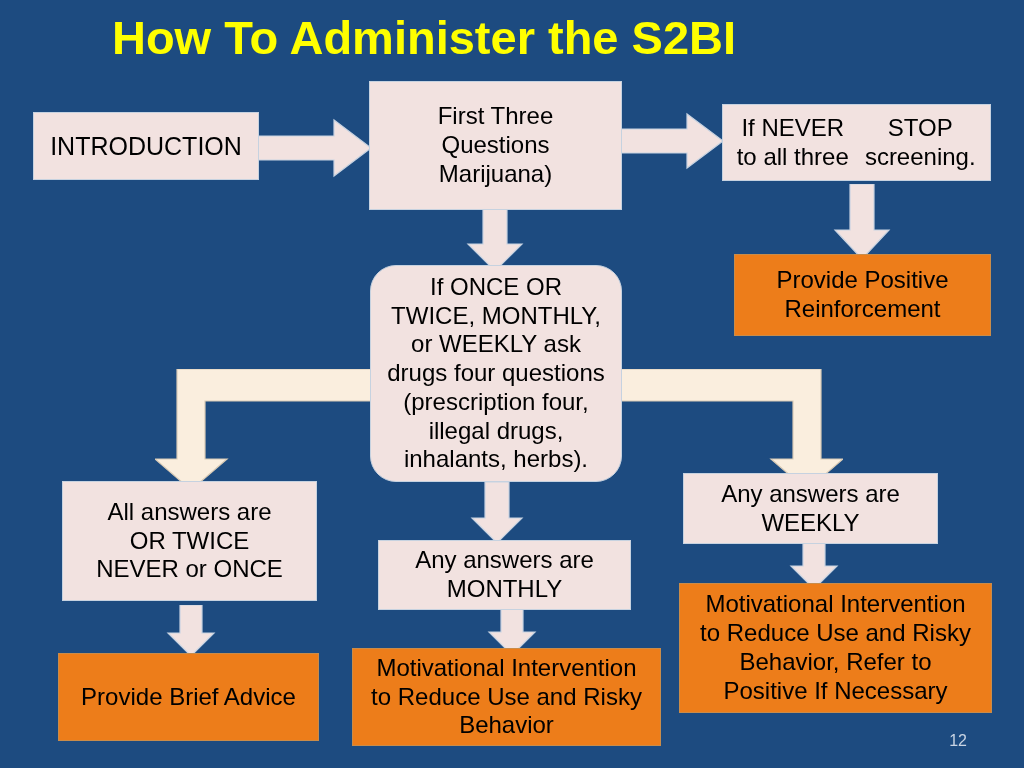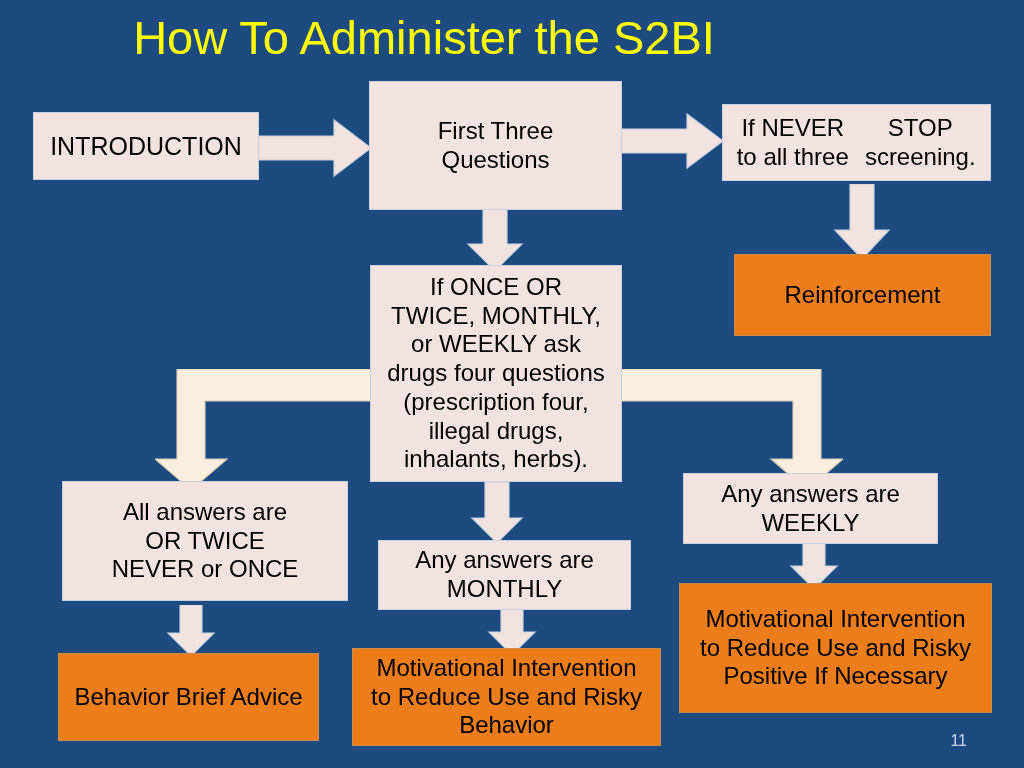--- a/index.html
+++ b/index.html
@@ -15,21 +15,21 @@
     overflow: hidden;
     font-family: "Liberation Sans", sans-serif;
   }
   #title {
     position: absolute;
     left: 0;
     top: 14px;
     width: 848px;
     text-align: center;
     font-size: 47px;
-    font-weight: normal;
+    font-weight: bold;
     color: #ffff00;
     letter-spacing: 0px;
     line-height: 1.0;
     white-space: nowrap;
   }
   .node {
     position: absolute;
     box-sizing: border-box;
     display: flex;
     align-items: center;
@@ -111,49 +111,51 @@
     <polygon class="arr-fill-pink" points="14,0 36,0 36,24 48,24 25,47 2,24 14,24"></polygon>
   </svg>
 
   <div class="node pink" style="left:33px; top:112px; width:226px; height:68px; font-size:25px;">
     <span>INTRODUCTION</span>
   </div>
 
   <div class="node pink" style="left:369px; top:81px; width:253px; height:129px; font-size:24px; flex-direction:column;">
     <span>First Three</span>
     <span>Questions</span>
+    <span>Marijuana)</span>
   </div>
 
   <div class="node pink" style="left:722px; top:104px; width:269px; height:77px; font-size:24px; ">
     <span>If NEVER to all three</span>
     <span>STOP screening.</span>
   </div>
 
   <div class="node orange" style="left:734px; top:254px; width:257px; height:82px; font-size:24px; flex-direction:column;">
+    <span>Provide Positive</span>
     <span>Reinforcement</span>
   </div>
 
-  <div class="node pink" style="left:370px; top:265px; width:252px; height:217px; font-size:24px; flex-direction:column;">
+  <div class="node pink" style="left:370px; top:265px; width:252px; height:217px; font-size:24px; flex-direction:column;border-radius:26px;">
     <span>If ONCE OR</span>
     <span>TWICE, MONTHLY,</span>
     <span>or WEEKLY ask</span>
     <span>drugs four questions</span>
     <span>(prescription four,</span>
     <span>illegal drugs,</span>
     <span>inhalants, herbs).</span>
   </div>
 
-  <div class="node pink" style="left:62px; top:481px; width:286px; height:120px; font-size:24px; flex-direction:column;">
+  <div class="node pink" style="left:62px; top:481px; width:255px; height:120px; font-size:24px; flex-direction:column;">
     <span>All answers are</span>
     <span>OR TWICE</span>
     <span>NEVER or ONCE</span>
   </div>
 
   <div class="node orange" style="left:58px; top:653px; width:261px; height:88px; font-size:24px;">
-    <span>Behavior Brief Advice</span>
+    <span>Provide Brief Advice</span>
   </div>
 
   <div class="node pink" style="left:378px; top:540px; width:253px; height:70px; font-size:24px; flex-direction:column;">
     <span>Any answers are</span>
     <span>MONTHLY</span>
   </div>
 
   <div class="node orange" style="left:352px; top:648px; width:309px; height:98px; font-size:24px; flex-direction:column;">
     <span>Motivational Intervention</span>
     <span>to Reduce Use and Risky</span>
@@ -161,18 +163,19 @@
   </div>
 
   <div class="node pink" style="left:683px; top:473px; width:255px; height:71px; font-size:24px; flex-direction:column;">
     <span>Any answers are</span>
     <span>WEEKLY</span>
   </div>
 
   <div class="node orange" style="left:679px; top:583px; width:313px; height:130px; font-size:24px; flex-direction:column;">
     <span>Motivational Intervention</span>
     <span>to Reduce Use and Risky</span>
+    <span>Behavior, Refer to</span>
     <span>Positive If Necessary</span>
   </div>
 
-  <div id="pagenum">11</div>
+  <div id="pagenum">12</div>
 
 </div>
 
 </body></html>

